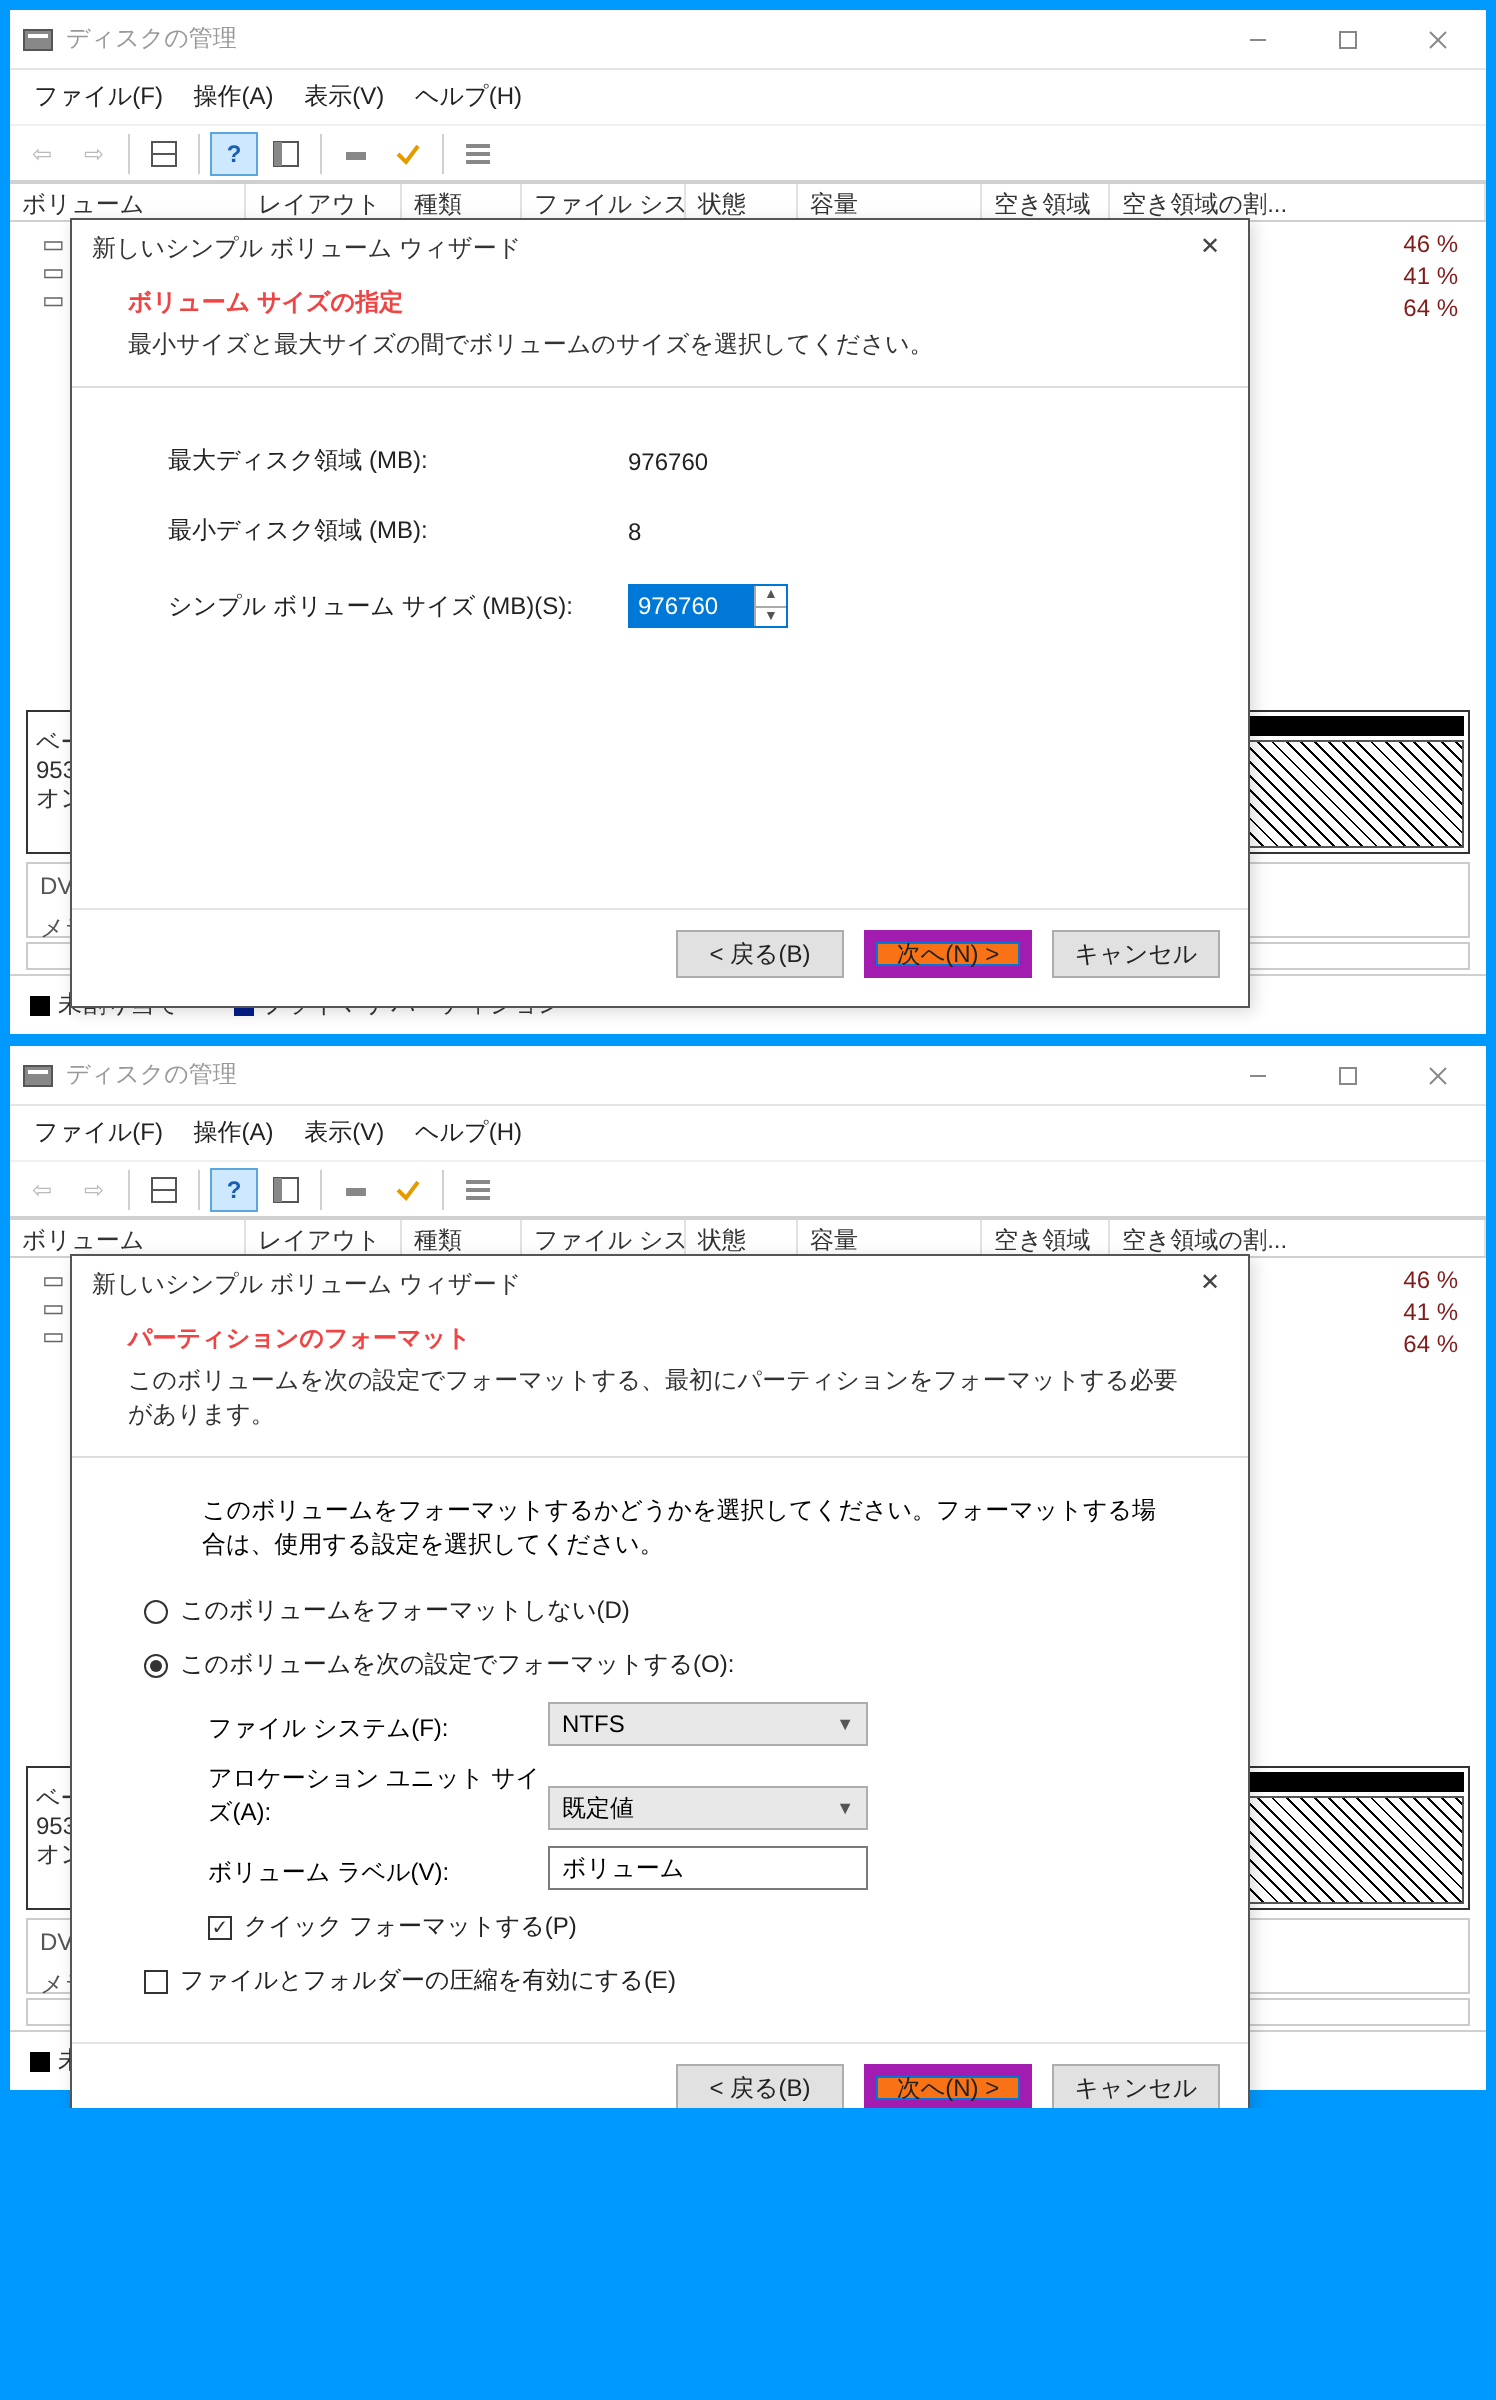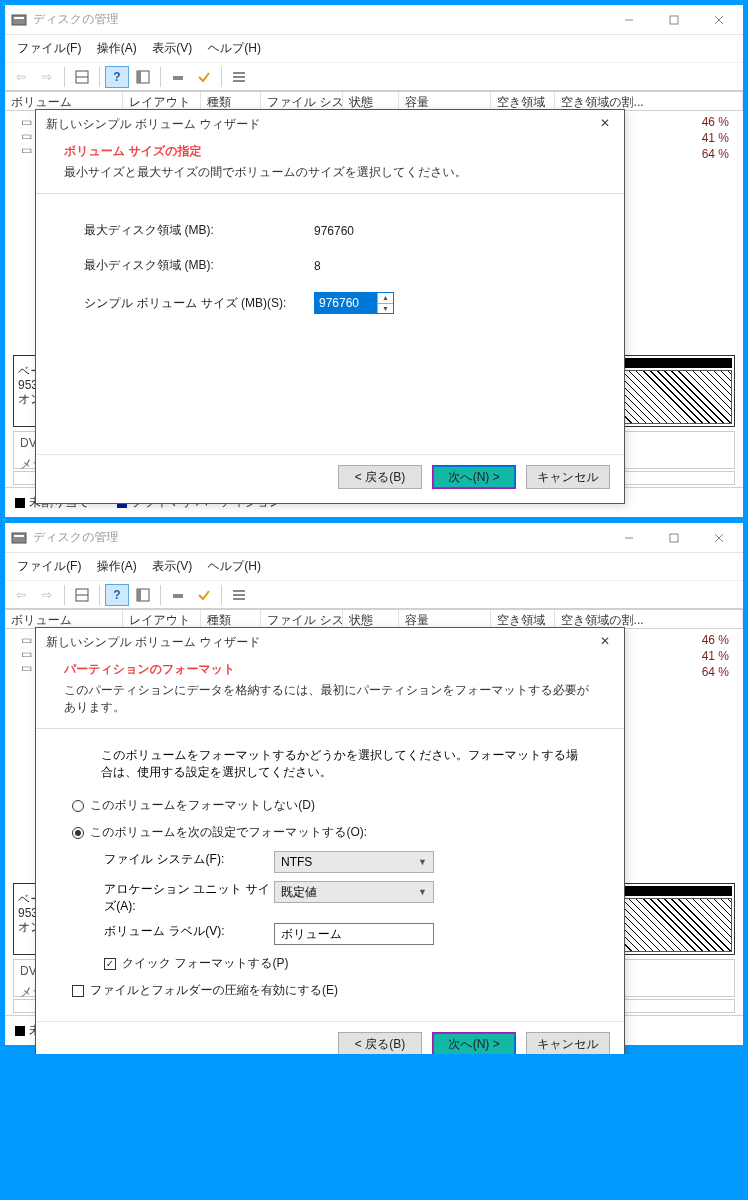--- a/index.html
+++ b/index.html
@@ -43,28 +43,28 @@
   .mbody { padding:28px 48px 40px; min-height:260px; }
   .row { display:flex; align-items:center; margin-bottom:18px; }
   .lab { width:230px; color:#222; }
   .val { color:#222; }
   .numwrap { display:flex; border:1px solid #0078d7; background:#fff; height:22px; }
   .numwrap input { border:0; width:62px; padding:1px 4px; color:#fff; background:#0078d7; font-size:12px; }
   .numwrap .spin { width:16px; border-left:1px solid #aaa; display:flex; flex-direction:column; }
   .numwrap .spin div { flex:1; font-size:7px; text-align:center; line-height:9px; color:#555; border-bottom:1px solid #aaa; }
   .mbtns { display:flex; justify-content:flex-end; gap:10px; padding:10px 14px 14px; border-top:1px solid #e5e5e5; }
   .btn { min-width:84px; height:24px; border:1px solid #adadad; background:#e1e1e1; color:#222; display:inline-flex; align-items:center; justify-content:center; padding:0 10px; }
-  .btn.primary { border:1px solid #a21caf; background:#14b8a6; box-shadow:inset 0 0 0 1px #0078d7; }
+  .btn.primary { border:6px solid #a21caf; background:#f97316; box-shadow:inset 0 0 0 1px #0078d7; }
 
   
   .radio,.check { display:flex; align-items:center; gap:6px; margin-bottom:10px; color:#222;}
   .rcircle { width:12px;height:12px;border:1px solid #333;border-radius:50%; position:relative; background:#fff;}
   .rcircle.sel::after{content:"";position:absolute;inset:2px;background:#333;border-radius:50%;}
   .cbox { width:12px;height:12px;border:1px solid #333;background:#fff;display:inline-flex;align-items:center;justify-content:center;font-size:10px;color:#333;}
-  .frow { display:flex; align-items:flex-start; margin:8px 0 8px 32px; }
+  .frow { display:flex; align-items:flex-end; margin:8px 0 8px 32px; }
   .flab { width:170px; }
   .select { width:160px; height:22px; border:1px solid #adadad; background:#e8e8e8; display:flex; align-items:center; justify-content:space-between; padding:0 6px; }
   .select .car { font-size:9px;color:#555; }
   .textin { width:160px; height:22px; border:1px solid #7a7a7a; padding:2px 6px; background:#fff; }
 
   .rel { position:relative; }
   svg { display:block; }
 </style>
 </head>
 <body>
@@ -312,21 +312,21 @@
         <div>64 %</div>
     </div>
 
     <div class="modal" style="top:-2px;">
       <div class="mtitle">
         <span class="t">新しいシンプル ボリューム ウィザード</span>
         <span class="x">✕</span>
       </div>
       <div class="mhead">
         <div class="h1">パーティションのフォーマット</div>
-        <div class="h2">このパーティションにデータを格納するには、最初にパーティションをフォーマットする必要があります。</div>
+        <div class="h2">このボリュームを次の設定でフォーマットする、最初にパーティションをフォーマットする必要があります。</div>
       </div>
       <div class="mbody" style="padding:18px 36px 12px;">
         <div style="margin-bottom:16px;margin-left:29px;">このボリュームをフォーマットするかどうかを選択してください。フォーマットする場合は、使用する設定を選択してください。</div>
 
         <div class="radio">
           <span class="rcircle"></span>
             <span>このボリュームをフォーマットしない(D)</span>
         </div>
         <div class="radio">
           <span class="rcircle sel"></span>

